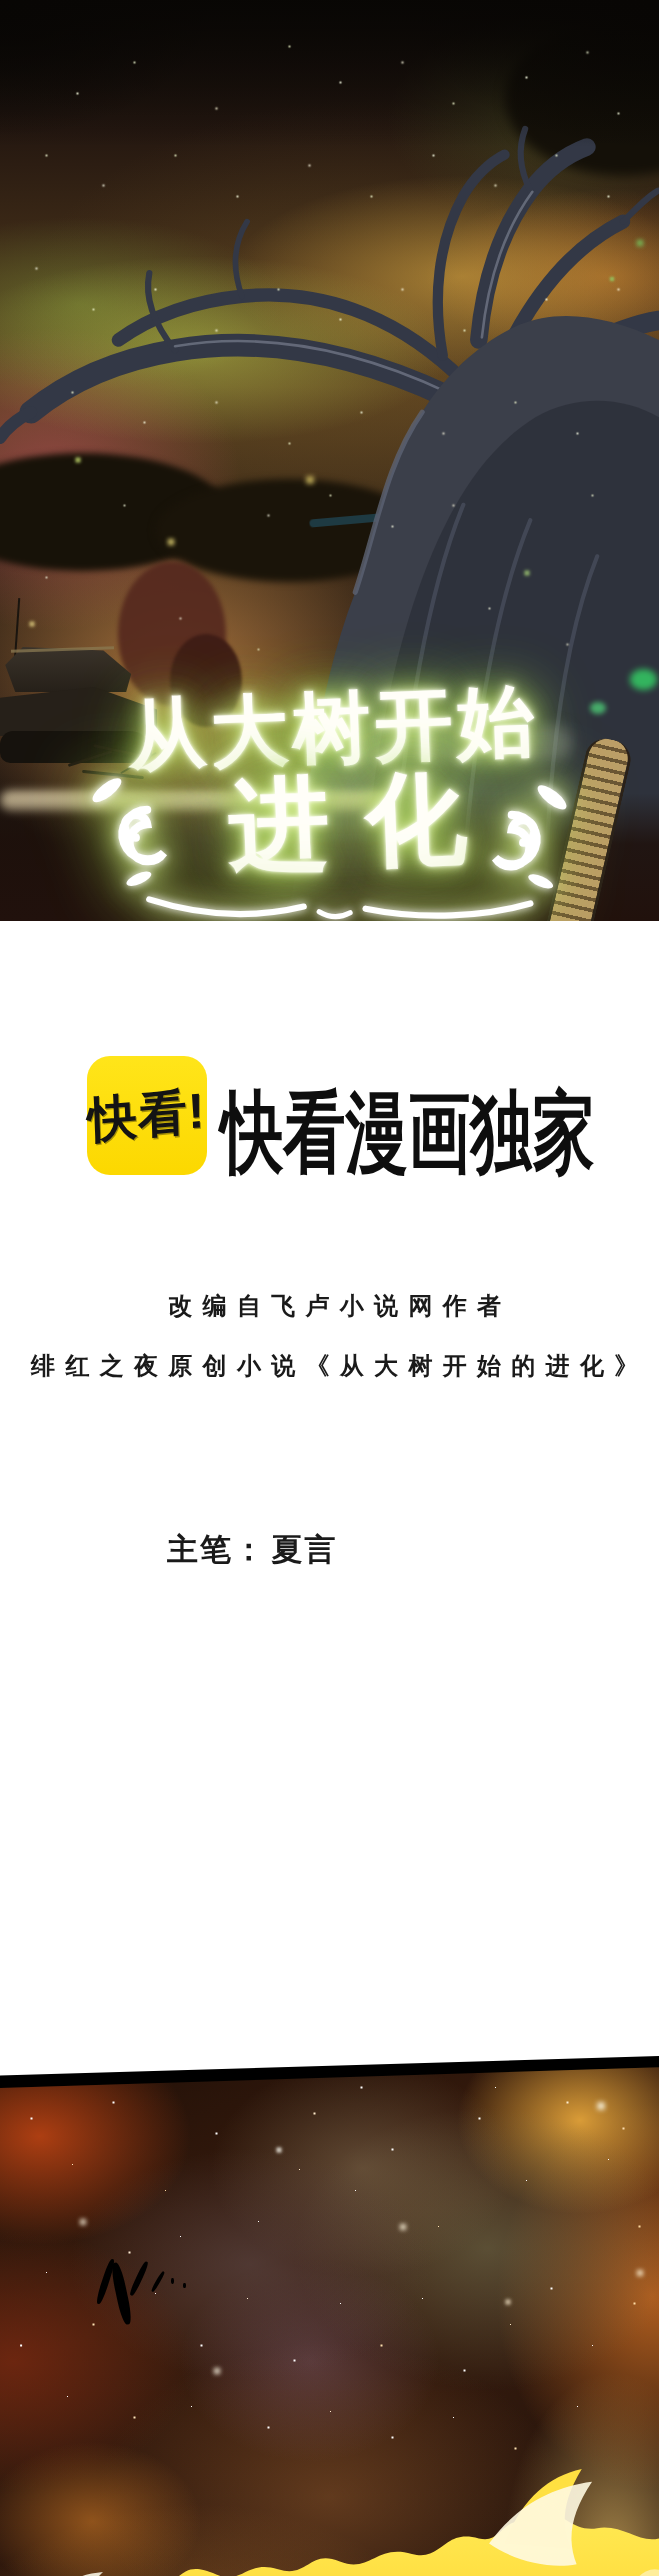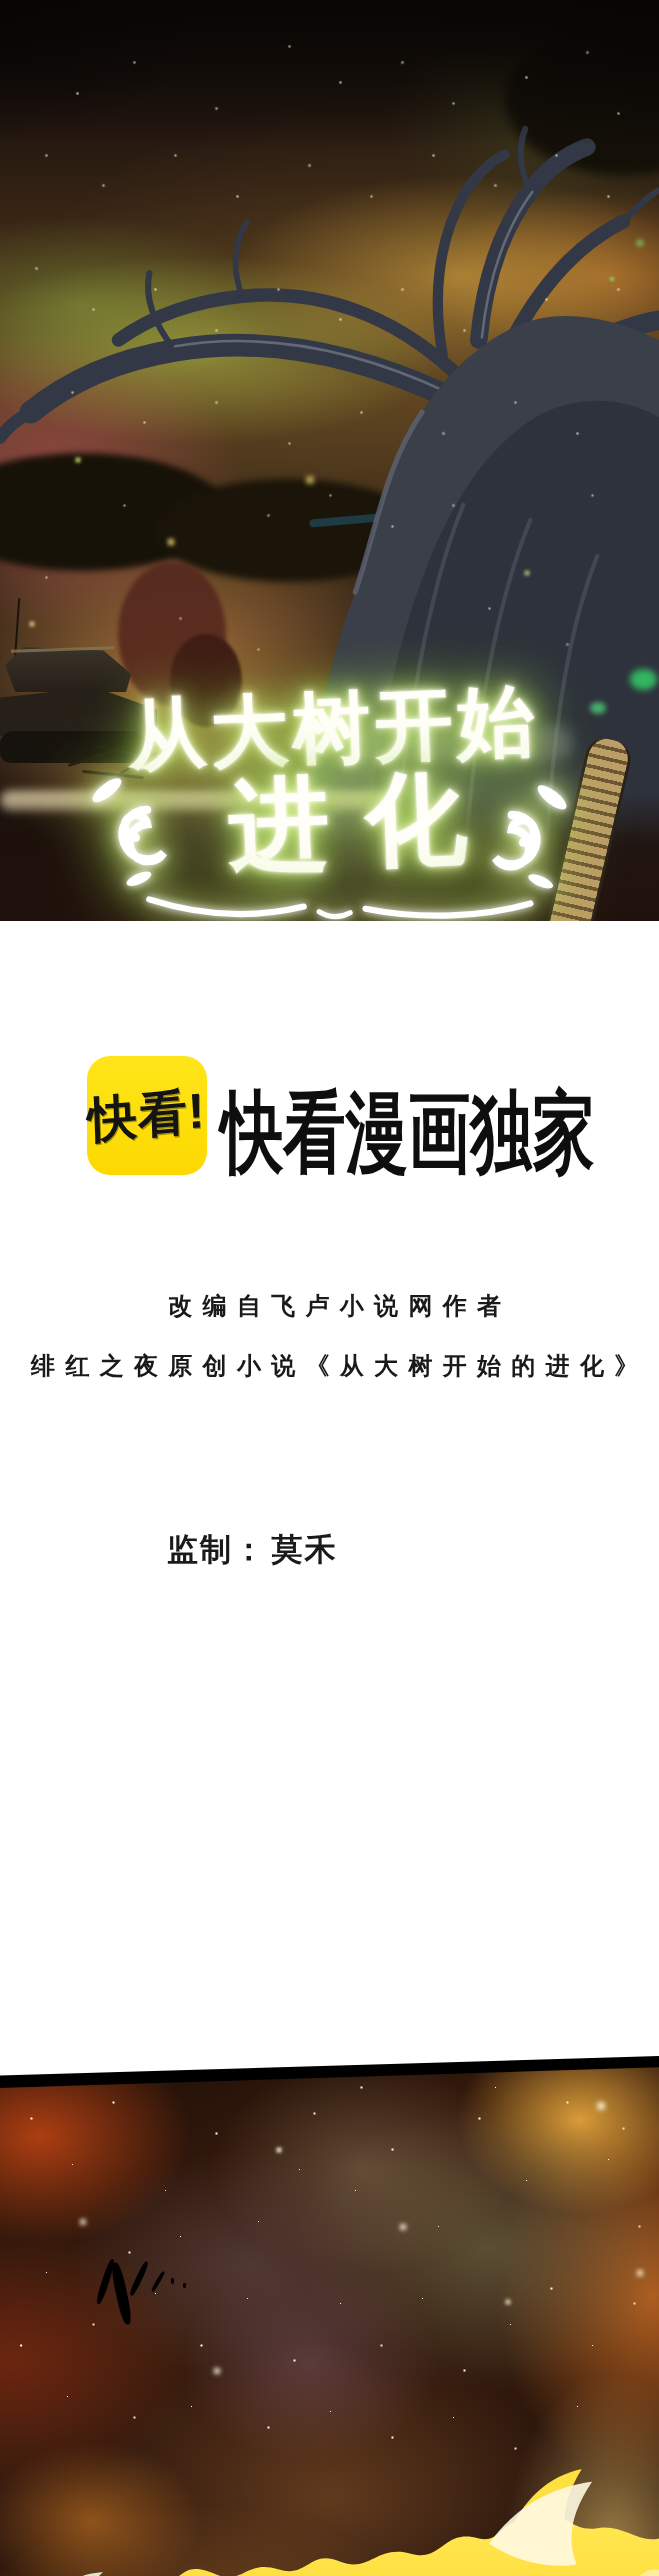--- a/index.html
+++ b/index.html
@@ -252,21 +252,21 @@
   <div class="abs kk-icon">
     <span class="kk-icon-label">快看!</span>
   </div>
   <div class="abs kk-wordmark">快看漫画独家</div>
 
   <div class="adapt adapt1">改编自飞卢小说网作者</div>
   <div class="adapt adapt2">绯红之夜原创小说《从大树开始的进化》</div>
 
   <div class="abs credits">
     <div class="credit-row">
-      <span>监制</span><span>：</span><span class="credit-name">莫禾</span>
+      <span>主笔</span><span>：</span><span class="credit-name">夏言</span>
     </div>
   </div>
 
   <section class="abs bottom-panel">
     <div class="bottom-art">
       <div class="abs stars"></div>
       <div class="abs star-glows"></div>
 
       <div class="scratch" style="left:102px;top:202px;width:7.2px;height:47px;transform:rotate(18deg)"></div>
       <div class="scratch" style="left:116px;top:206px;width:11.3px;height:63px;transform:rotate(-12deg)"></div>

